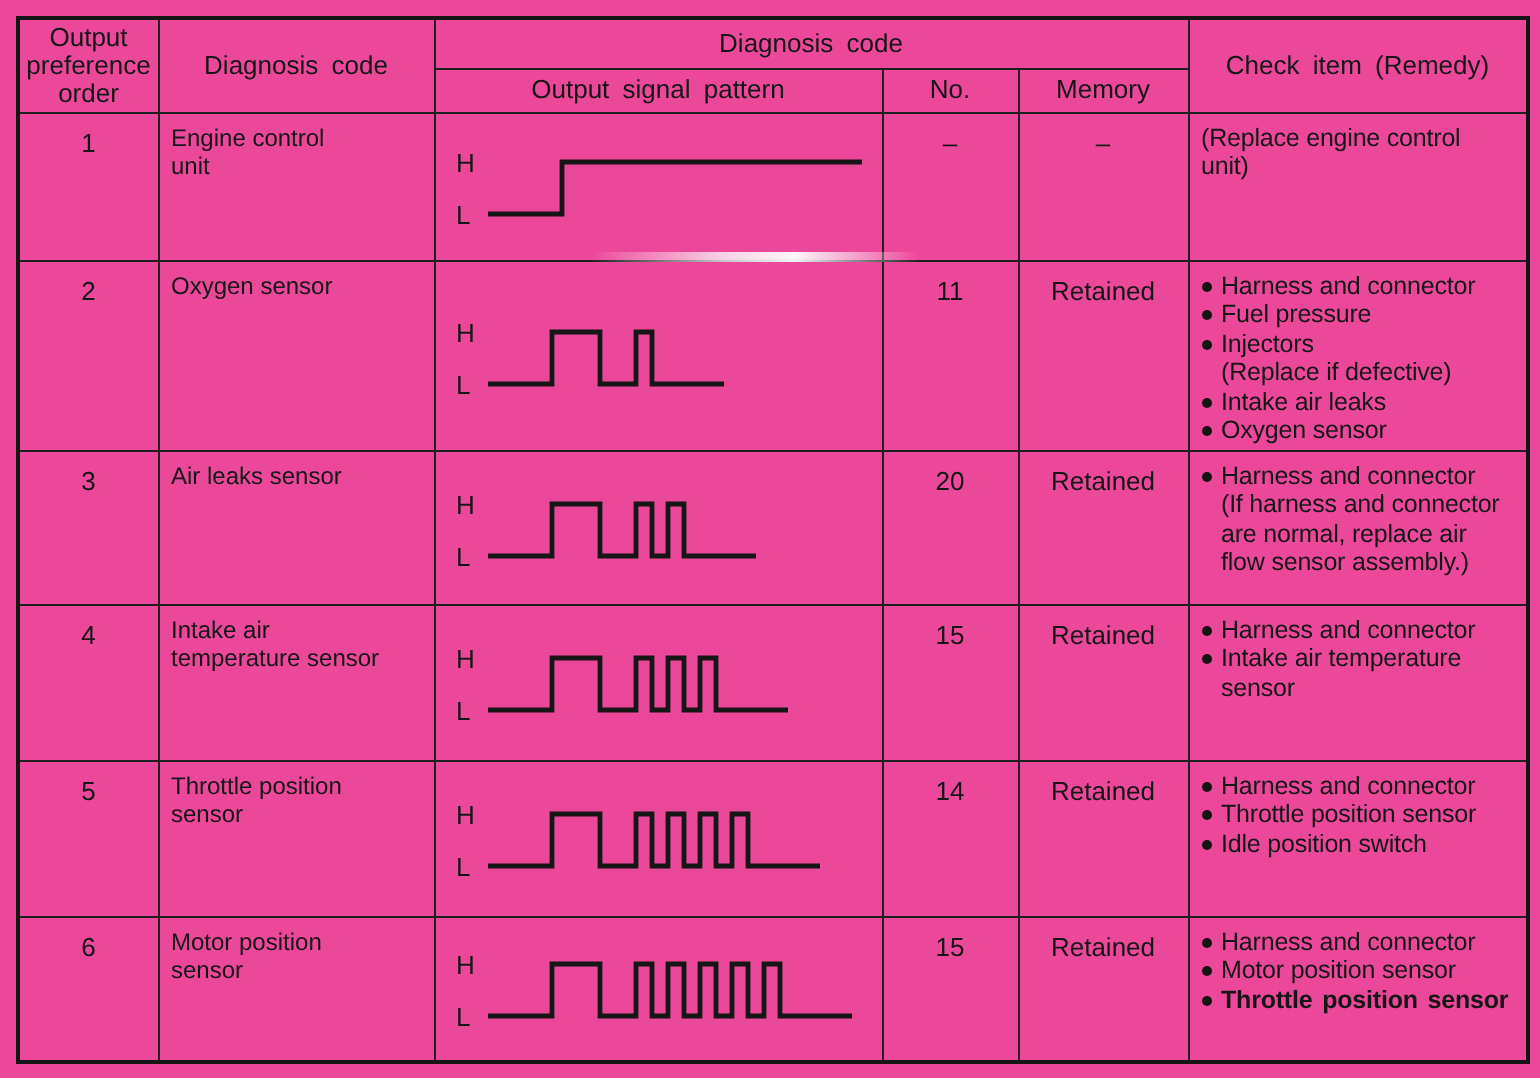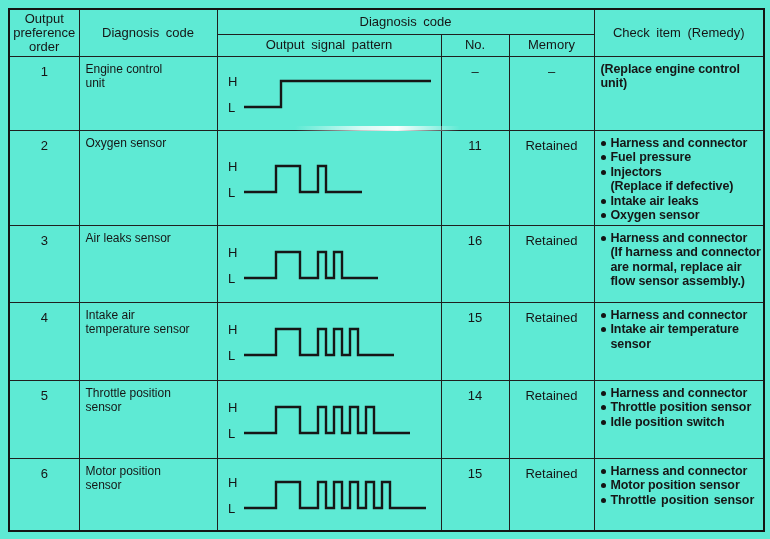--- a/index.html
+++ b/index.html
@@ -1,18 +1,18 @@
 <!DOCTYPE html>
 <html><head>
 <meta charset="utf-8">
 <style>
   * { box-sizing: border-box; margin: 0; padding: 0; }
   html, body { background: #ffffff; }
   #page {
-    width: 770px; height: 539px; background: #5eead4; position: relative;
+    width: 770px; height: 539px; background: #ec4899; position: relative;
     font-family: "Liberation Sans", sans-serif; color: #161616; overflow: hidden;
   }
   table#diag-table {
     border-collapse: collapse; table-layout: fixed;
     position: absolute; top: 8px; left: 8px;
     border: 2.5px solid #141414;
   }
   #diag-table th, #diag-table td { border: 1.5px solid #1f1f1f; }
   thead th {
     font-weight: 400; font-size: 13px; word-spacing: 3px;
@@ -28,21 +28,21 @@
   tbody tr:nth-child(5) { height: 78px; }
   tbody tr:nth-child(6) { height: 73px; }
   .cell-order { text-align: center; vertical-align: top; padding-top: 7px; font-size: 13px; }
   .cell-item  { vertical-align: top; padding: 5px 3px 0 6px; font-size: 12px; line-height: 1.18; white-space: pre-line; }
   .cell-pattern { vertical-align: middle; padding-left: 8px; }
   .cell-pattern svg { display: block; }
   .cell-no, .cell-mem { text-align: center; vertical-align: top; padding-top: 7px; font-size: 13px; }
   .cell-check { vertical-align: top; padding: 5px 2px 2px 6px; }
   .check-row { display: flex; align-items: flex-start; }
   .bullet { width: 5px; height: 5px; border-radius: 50%; background: #141414; margin: 5px 5px 0 0; flex: 0 0 auto; }
-  .check-text { font-size: 12.5px; line-height: 1.16; white-space: pre-line; letter-spacing: -0.1px; font-weight: bold; }
+  .check-text { font-size: 12.5px; line-height: 1.16; white-space: pre-line; letter-spacing: -0.1px; }
   .check-text.bold { font-weight: 700; word-spacing: 1.5px; }
   .wave-path { fill: none; stroke: #161616; stroke-width: 2.4; stroke-linejoin: miter; }
   .wave-label { font-family: "Liberation Sans", sans-serif; font-size: 13px; fill: #161616; }
   .fade-streak {
     position: absolute; left: 295px; top: 126px; width: 165px; height: 5px; z-index: 5;
     background: linear-gradient(90deg, rgba(255,255,255,0) 0%, rgba(255,255,255,0.75) 40%, rgba(255,255,255,0.95) 62%, rgba(255,255,255,0) 100%);
     pointer-events: none;
   }
 </style>
 </head>
@@ -133,21 +133,21 @@
         <tr>
           <td class="cell-order">3</td>
           <td class="cell-item">Air leaks sensor</td>
           <td class="cell-pattern">
             <svg width="210" height="52" viewBox="0 0 210 52">
               <text x="2" y="19" class="wave-label">H</text>
               <text x="2" y="45" class="wave-label">L</text>
               <path class="wave-path" d="M18 40 H50 V14 H74 V40 H92 V14 H100 V40 H108 V14 H116 V40 H152"></path>
             </svg>
           </td>
-          <td class="cell-no">16</td>
+          <td class="cell-no">20</td>
           <td class="cell-mem">Retained</td>
           <td class="cell-check">
             <div class="check-row">
               <span class="bullet"></span>
               <div class="check-text">Harness and connector
 (If harness and connector
 are normal, replace air
 flow sensor assembly.)</div>
             </div>
           </td>

